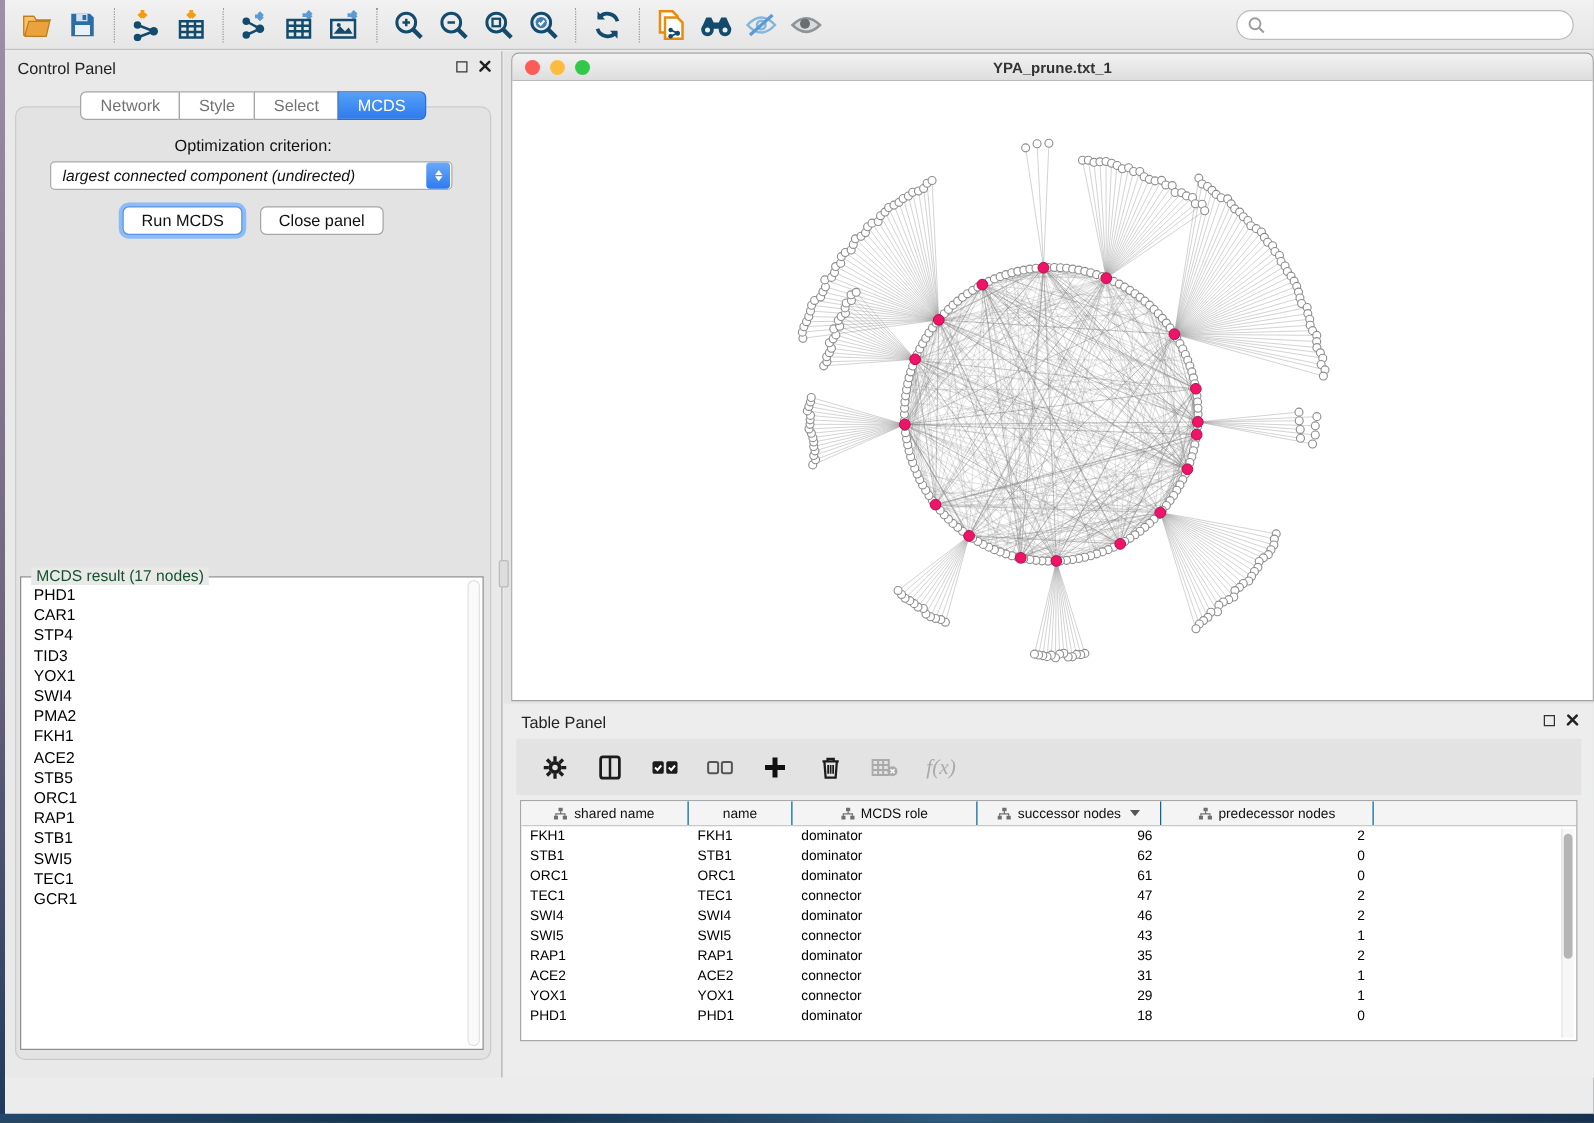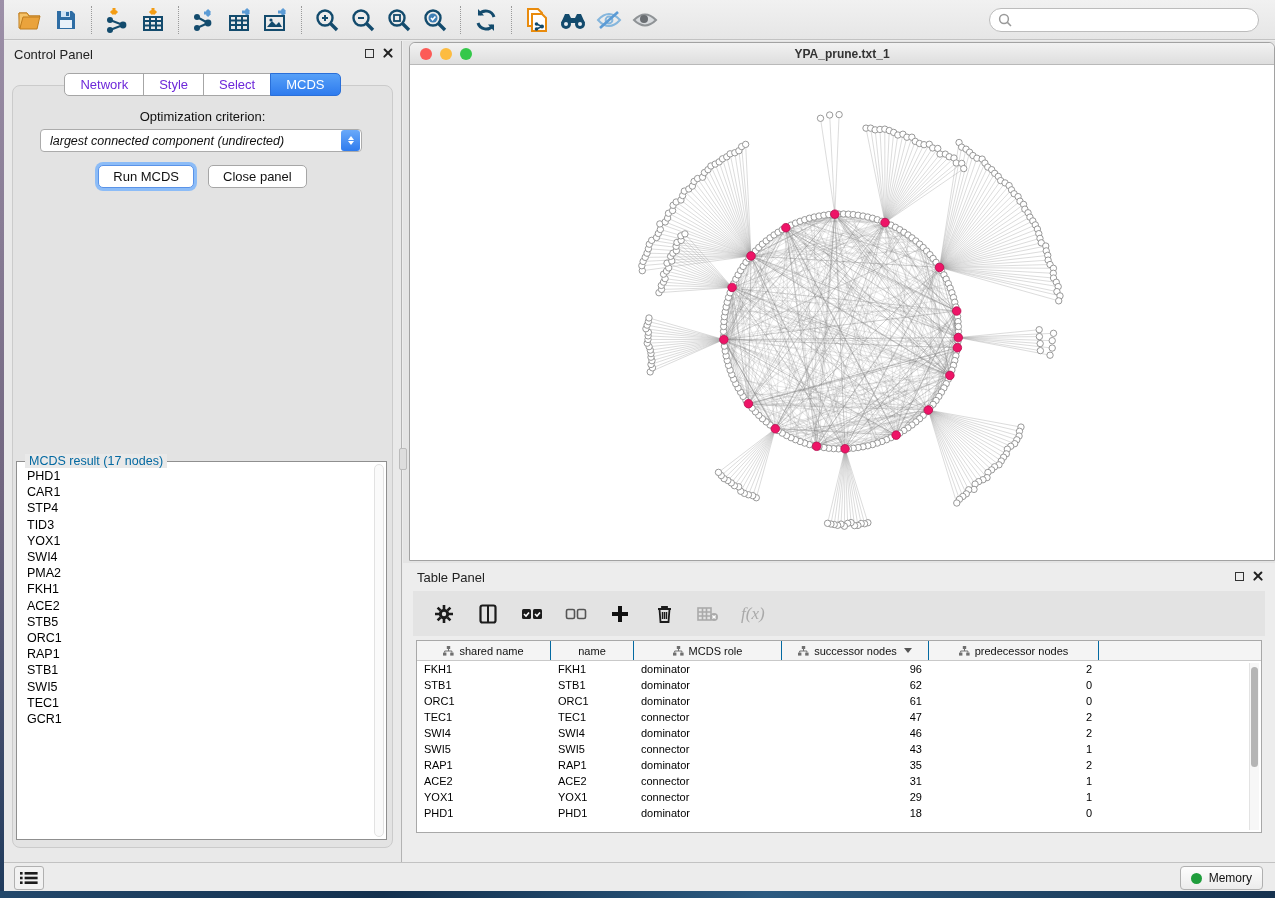--- a/index.html
+++ b/index.html
@@ -33,21 +33,21 @@
   .cp-title { position:absolute; left:10px; top:6px; font-size:13px; color:#222; }
   .win-ctrls { position:absolute; right:8px; top:7px; display:flex; gap:9px; align-items:center; }
   .float-box { width:9px; height:9px; border:1.5px solid #333; }
   .xicon { width:10px; height:10px; position:relative; }
   .xicon:before,.xicon:after { content:""; position:absolute; left:-1px; top:4px; width:12px; height:2.4px;
     background:#222; border-radius:1px; }
   .xicon:before { transform:rotate(45deg);} .xicon:after { transform:rotate(-45deg);}
 
   .cp-tabs { position:absolute; top:32px; left:0; right:0; display:flex; justify-content:center; z-index:4; }
   .seg-tab { font-size:13px; padding:3px 15px; background:#fff; border:1px solid #a6a6a6;
-    margin-left:-1px; color:#6d28d9; }
+    margin-left:-1px; color:#737373; }
   .seg-tab:first-child { border-radius:5px 0 0 5px; margin-left:0; }
   .seg-tab:last-child  { border-radius:0 5px 5px 0; }
   .seg-tab.active { background:linear-gradient(#56a0f8,#2e7bee); color:#fff; border-color:#2a6fd8; }
 
   .cp-box { position:absolute; left:8px; right:8px; top:44px; bottom:14px;
     background:#e3e3e3; border:1px solid #cbcbcb; border-radius:8px; }
   .opt-label { position:absolute; top:68px; left:0; right:0; text-align:center; font-size:13px; color:#111; }
   .opt-select { position:absolute; top:88px; left:36px; width:322px; height:23px; background:#fff;
     border:1px solid #ababab; border-radius:4px; display:flex; align-items:center;font-style:italic; }
   .opt-select .val { flex:1; font-size:12.5px; padding-left:9px; color:#111; white-space:nowrap; }
@@ -56,21 +56,21 @@
     align-items:center; justify-content:center; gap:1px; }
   .chev { width:0; height:0; border-left:3.5px solid transparent; border-right:3.5px solid transparent; }
   .chev.up { border-bottom:4px solid #fff; } .chev.down { border-top:4px solid #fff; }
   .btn-row { position:absolute; top:124px; left:0; right:0; display:flex; justify-content:center; gap:14px; }
   .pbtn { font-size:13px; padding:3px 14px; background:#fff; border:1px solid #a6a6a6; border-radius:5px; color:#111; }
   .pbtn.focus { box-shadow:0 0 0 3px #8cbcf7; border-color:#5a93e8; }
 
   .mcds-field { position:absolute; left:12px; right:14px; top:420px; bottom:22px;
     border:1px solid #8f8f8f; background:#fff; }
   .mcds-legend { position:absolute; top:-8px; left:8px; background:#e9e9e9; padding:0 4px;
-    font-size:12.5px; color:#0369a1; }
+    font-size:12.5px; color:#14532d; }
   .mcds-list { position:absolute; inset:4px 14px 2px 6px; overflow:hidden;
     font-size:12.5px; line-height:16.2px; color:#000; padding-left:4px; padding-top:2px; }
   .mcds-scroll { position:absolute; top:2px; bottom:2px; right:2px; width:10px;
     background:#fafafa; border:1px solid #e2e2e2; border-radius:5px; }
 
   
   .right-pane { position:absolute; left:399px; right:0; top:0; bottom:0; background:#e4e4e4; }
 
   .net-window { position:absolute; left:6px; right:0; top:1px; height:519px;
     border:1px solid #a2a2a2; border-radius:6px 6px 0 0; background:#fff; }
@@ -1558,34 +1558,16 @@
               </div>
           <div class="tbl-scroll">
             <div class="tbl-thumb"></div>
           </div>
         </div>
 
       </div>
     </div>
   </div>
 
-  <div class="statusbar">
-    <div class="list-btn">
-      <svg width="18" height="14" viewBox="0 0 18 14">
-            <g fill="#1c1c1c">
-              <rect x="0" y="1" width="2.6" height="2.6"></rect>
-              <rect x="0" y="5.7" width="2.6" height="2.6"></rect>
-              <rect x="0" y="10.4" width="2.6" height="2.6"></rect>
-              <rect x="4.6" y="1" width="13" height="2.6"></rect>
-              <rect x="4.6" y="5.7" width="13" height="2.6"></rect>
-              <rect x="4.6" y="10.4" width="13" height="2.6"></rect>
-            </g>
-          </svg>
-    </div>
-    <div class="mem-btn">
-      <div class="mem-dot" id="mem-dot" style="background: rgb(31, 157, 60);"></div>
-      <span>Memory</span>
-    </div>
-  </div>
 
 </div>
 <div class="desk-bottom"></div>
 </div>
 
 </body></html>

